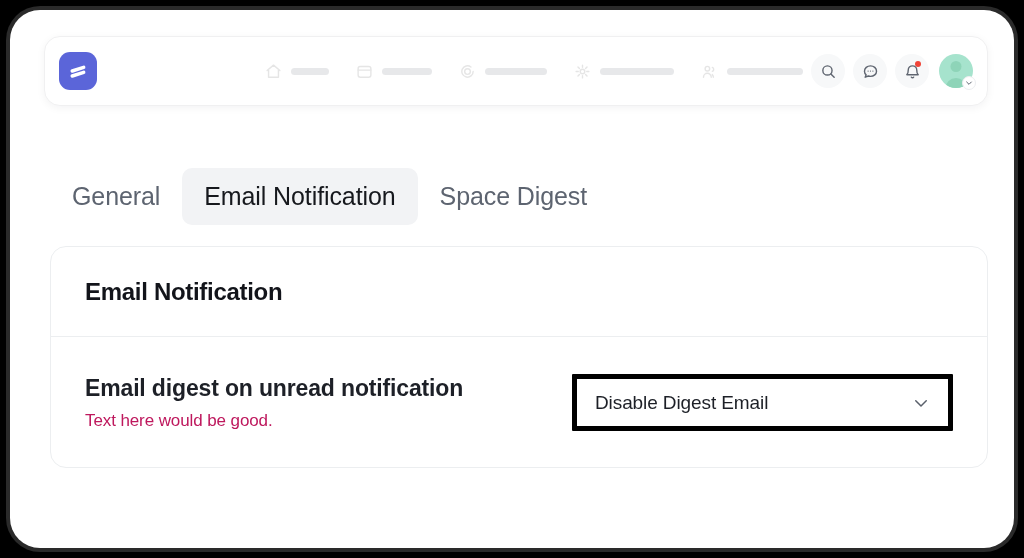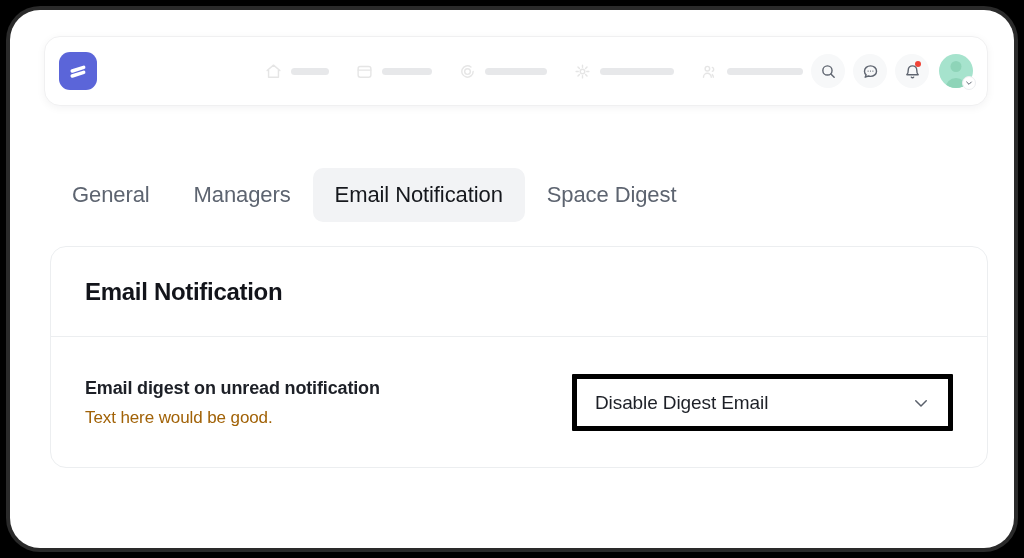--- a/index.html
+++ b/index.html
@@ -187,21 +187,21 @@
   
   .tabs {
     position: absolute;
     left: 40px;
     top: 158px;
     display: flex;
     align-items: center;
   }
 
   .tab {
-    font-size: 22px;
+    font-size: 25px;
     color: #5d6470;
     padding: 14px 22px;
     border-radius: 10px;
     cursor: pointer;
     white-space: nowrap;
     letter-spacing: -0.1px;
   }
 
   .tab.active {
     background: #f2f3f5;
@@ -239,30 +239,30 @@
   .card-body {
     display: flex;
     align-items: center;
     padding: 0 34px;
     height: 131px;
   }
 
   .setting-text { flex: 0 0 auto; }
 
   .setting-label {
-    font-size: 18px;
+    font-size: 23px;
     font-weight: bold;
     color: #1d2027;
     letter-spacing: -0.15px;
     margin-bottom: 9px;
   }
 
   .setting-desc {
     font-size: 17px;
-    color: #a16207;
+    color: #be185d;
     letter-spacing: -0.1px;
   }
 
   .select-wrap {
     margin-left: auto;
     width: 381px;
     height: 57px;
     border: 5px solid #000000;
     border-radius: 1px;
     background: #ffffff;
@@ -380,21 +380,20 @@
               <path d="m5 9 7 7 7-7"></path>
             </svg>
           </span>
         </div>
 
       </div>
     </div>
 
     <div class="tabs">
       <div class="tab">General</div>
-      <div class="tab">Managers</div>
       <div class="tab active">Email Notification</div>
       <div class="tab">Space Digest</div>
     </div>
 
     <div class="settings-card">
 
       <div class="card-header">
         <div class="card-title">Email Notification</div>
       </div>
 

